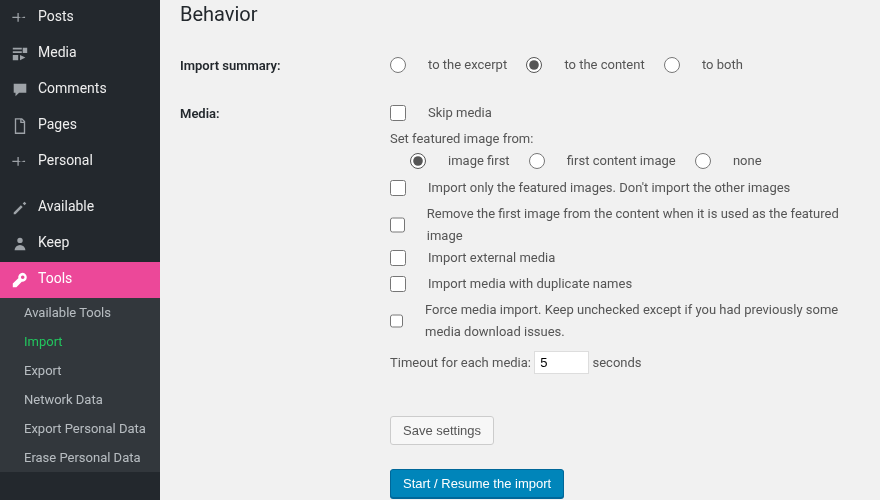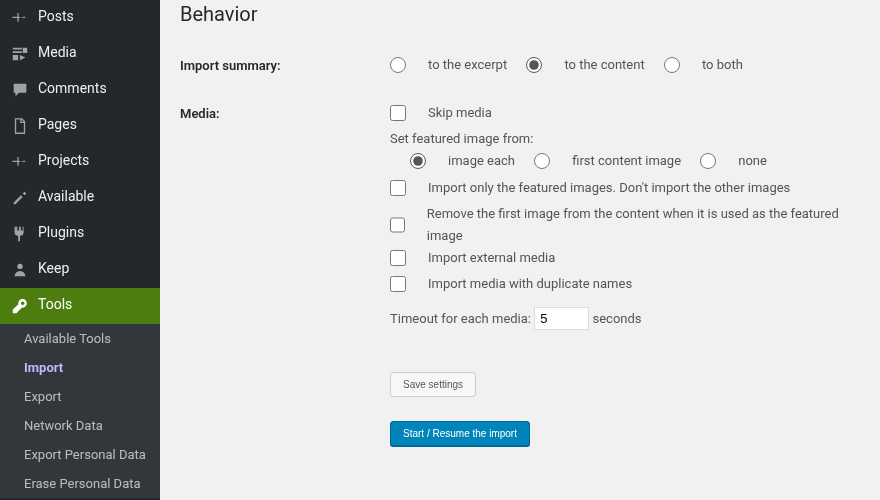--- a/index.html
+++ b/index.html
@@ -33,21 +33,21 @@
     width: 20px;
     height: 20px;
     margin-right: 8px;
     display: inline-flex;
     align-items: center;
     justify-content: center;
     color: rgba(240,245,250,.6);
   }
   .menu-item .mi-icon svg { width: 18px; height: 18px; fill: currentColor; }
   .menu-item.active {
-    background: #4d7c0f;
+    background: #ec4899;
     color: #fff;
     position: relative;
   }
   .menu-item.active .mi-icon { color: #fff; }
   .menu-item.active::after {
     content: "";
     position: absolute;
     right: -8px;
     top: 50%;
     margin-top: -8px;
@@ -58,22 +58,22 @@
     background: #32373c;
     padding-left: 12px;
   }
   .submenu .sub-item {
     padding: 7px 12px;
     font-size: 13px;
     color: rgba(240,245,250,.7);
     cursor: pointer;
   }
   .submenu .sub-item.current {
-    color: #c4b5fd;
-    font-weight: 700;
+    color: #22c55e;
+    font-weight: 400;
   }
   .content {
     flex: 1;
     padding: 2px 20px 20px 20px;
     overflow: auto;
   }
   h2.section-title {
     font-size: 20px;
     font-weight: 400;
     color: #23282d;
@@ -110,21 +110,21 @@
   input[type="number"] {
     width: 55px;
     padding: 3px 5px;
     border: 1px solid #ddd;
     background: #fff;
     font-size: 13px;
   }
   .btn {
     display: inline-block;
     padding: 6px 12px;
-    font-size: 10px;
+    font-size: 13px;
     border-radius: 3px;
     cursor: pointer;
     border: 1px solid #ccc;
     background: #f7f7f7;
     color: #555;
   }
   .btn.primary {
     background: #0085ba;
     border-color: #006799;
     color: #fff;
@@ -168,38 +168,30 @@
         </svg>
       </span>
     <span>Pages</span>
   </div>
   <div class="menu-item">
     <span class="mi-icon">
         <svg viewBox="0 0 20 20">
           <path d="M10 2l4 4-1 1-1-1-3 5 3 3-1 1-3-3-4 4-1-1 4-4-3-3 1-1 3 3 5-3-1-1 1-1z" transform="rotate(45 10 10)"></path>
         </svg>
       </span>
-    <span>Projects</span>
+    <span>Personal</span>
   </div>
   <div style="height:10px"></div>
   <div class="menu-item">
     <span class="mi-icon">
         <svg viewBox="0 0 20 20">
           <path d="M3 15l8-8 2 2-8 8H3zM13 5l2-2 2 2-2 2z"></path>
         </svg>
       </span>
     <span>Available</span>
-  </div>
-  <div class="menu-item">
-    <span class="mi-icon">
-        <svg viewBox="0 0 20 20">
-          <path d="M7 2v4h2V2h2v4h2V2h1v6a4 4 0 01-4 4v6H8v-6a4 4 0 01-4-4V2z"></path>
-        </svg>
-      </span>
-    <span>Plugins</span>
   </div>
   <div class="menu-item">
     <span class="mi-icon">
         <svg viewBox="0 0 20 20">
           <circle cx="10" cy="6" r="3"></circle>
           <path d="M4 17a6 6 0 0112 0z"></path>
         </svg>
       </span>
     <span>Keep</span>
   </div>
@@ -250,21 +242,21 @@
     <div class="label">Media:</div>
     <div class="field">
       <div class="check-line"><label>
             <input type="checkbox" style="">
             <span>Skip media</span>
           </label></div>
       <div>Set featured image from:</div>
       <div class="radio-line indent">
         <label>
             <input type="radio" name="feat" checked="" style="">
-            <span>image each</span>
+            <span>image first</span>
           </label>
         <label>
             <input type="radio" name="feat" style="">
             <span>first content image</span>
           </label>
         <label>
             <input type="radio" name="feat" style="">
             <span>none</span>
           </label>
       </div>
@@ -277,20 +269,24 @@
             <span>Remove the first image from the content when it is used as the featured image</span>
           </label></div>
       <div class="check-line"><label>
             <input type="checkbox" style="">
             <span>Import external media</span>
           </label></div>
       <div class="check-line"><label>
             <input type="checkbox" style="">
             <span>Import media with duplicate names</span>
           </label></div>
+      <div class="check-line"><label>
+            <input type="checkbox" style="">
+            <span>Force media import. Keep unchecked except if you had previously some media download issues.</span>
+          </label></div>
       <div style="margin-top:8px;">
         <span>Timeout for each media:</span>
         <input type="number" value="5" style="">
         <span>seconds</span>
       </div>
     </div>
   </div>
 
   <div class="form-row">
     <div class="label"></div>

